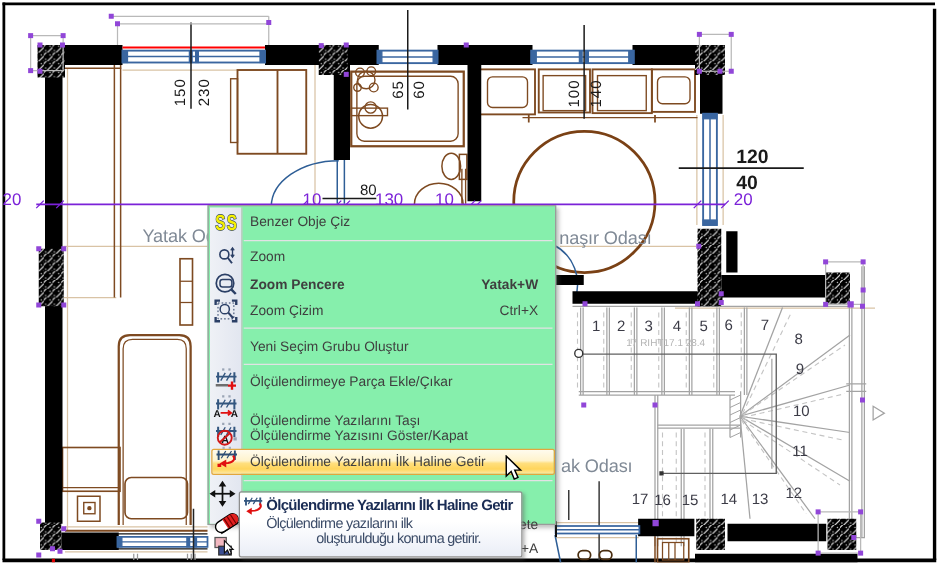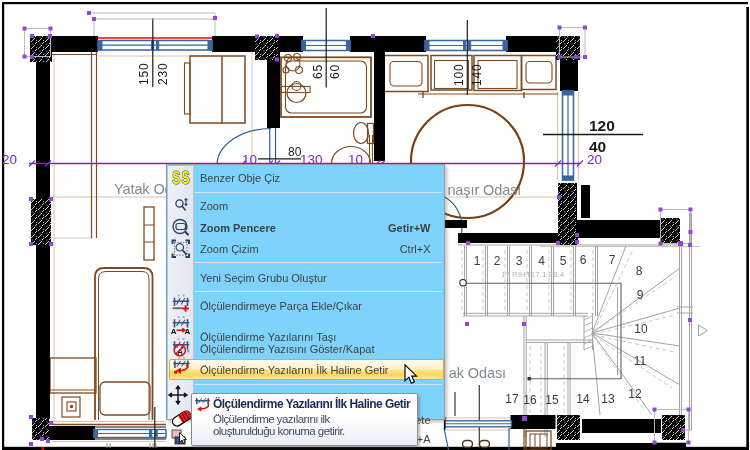--- a/index.html
+++ b/index.html
@@ -1,16 +1,16 @@
 <!DOCTYPE html>
 <html><head><meta charset="utf-8"><style>
 html,body{margin:0;padding:0;width:750px;height:450px;overflow:hidden;background:#fff;
 font-family:"Liberation Sans",sans-serif;}
 #stage{position:absolute;left:0;top:0;width:750px;height:450px;}
-#menu{position:absolute;left:166px;top:164px;width:278.5px;height:256px;background:#7dd3fc;border:1px solid #9B9B9B;box-sizing:border-box;box-shadow:2px 2px 3px rgba(80,80,80,.35);}
+#menu{position:absolute;left:166px;top:164px;width:278.5px;height:256px;background:#86efac;border:1px solid #9B9B9B;box-sizing:border-box;box-shadow:2px 2px 3px rgba(80,80,80,.35);}
 #strip{position:absolute;left:1px;top:1px;width:25px;bottom:0;background:linear-gradient(to right,#EFF1F6,#E2E6F0);border-right:1px solid #C5C5C5;}
 .mi{position:absolute;left:0;width:276.5px;height:22px;}
 .mt{position:absolute;left:33px;top:50%;transform:translateY(-50%);font-size:11px;color:#3F3F3F;white-space:pre;}
 .ms{position:absolute;right:13px;top:50%;transform:translateY(-50%);font-size:11px;color:#3F3F3F;}
 .sep{position:absolute;left:28px;right:2px;height:1px;background:#E2E2E4;}
 #hl{position:absolute;left:2px;top:193.5px;width:272.5px;height:19px;border:1px solid #E2A63D;border-radius:2px;background:linear-gradient(#FFFBEE 0%,#FFF3CC 45%,#FFDF7E 56%,#FFD55C 80%,#FFE9A4 100%);}
 #tip{position:absolute;left:191px;top:393px;width:227px;height:53px;background:linear-gradient(#FFFFFF 45%,#F2F4FA 80%,#E9EDF6 100%);border:1px solid #8E8E8E;border-radius:2px;box-sizing:border-box;box-shadow:2px 2px 3px rgba(90,90,90,.4);}
 .tt{position:absolute;left:21px;top:3px;font-size:12px;font-weight:bold;color:#1A2C54;letter-spacing:-0.55px;white-space:pre;}
 .tb{position:absolute;left:21px;font-size:11.5px;letter-spacing:-0.55px;color:#3C4C68;white-space:pre;}
 </style></head>
@@ -415,21 +415,21 @@
   <div id="strip"></div>
   <div class="mi" style="top:2px;">
       <span class="mt">Benzer Obje Çiz</span>
     </div>
   <div class="sep" style="top:27px;"></div>
   <div class="mi" style="top:30px;text-align:right;">
       <span class="mt">Zoom</span>
     </div>
   <div class="mi" style="top:51.5px;font-weight:bold;">
       <span class="mt">Zoom Pencere</span>
-      <span class="ms">Getir+W</span>
+      <span class="ms">Yatak+W</span>
     </div>
   <div class="mi" style="top:72.5px;">
       <span class="mt">Zoom Çizim</span>
       <span class="ms">Ctrl+X</span>
     </div>
   <div class="sep" style="top:96.5px;"></div>
   <div class="mi" style="top:101.5px;text-align:center;">
       <span class="mt">Yeni Seçim Grubu Oluştur</span>
     </div>
   <div class="sep" style="top:126px;"></div>
@@ -544,18 +544,18 @@
 
 <div id="tip">
   <svg width="20" height="17" viewBox="0 0 20 17" style="position:absolute;left:2px;top:3px;" xmlns="http://www.w3.org/2000/svg">
     <path d="M2.8,1 L2.8,7.3 M14.2,1 L14.2,7.3 M1.2,3.7 L15.8,3.7" stroke="#33567F" stroke-width="1.5" fill="none"></path>
     <path d="M4.6,6.3 L7.8,1.2 M8.6,6.3 L11.8,1.2" stroke="#33567F" stroke-width="1" fill="none"></path>
     <path d="M13.6,5.8 C15.8,7.8 14.4,10.6 10,11.5 L6.8,11.7" stroke="#E01010" stroke-width="1.6" fill="none"></path>
     <path d="M7.4,9.2 L3,12 L7.4,14.8 Z" fill="#E01010"></path>
   </svg>
   <div class="tt">Ölçülendirme Yazılarını İlk Haline Getir</div>
   <div class="tb" style="top:19px;">Ölçülendirme yazılarını ilk</div>
-  <div class="tb" style="top:31px;">oluşturulduğu konuma getirir.</div>
+  <div class="tb" style="top:31px;margin-left:40px;">oluşturulduğu konuma getirir.</div>
 </div>
 
 <svg id="cursor" width="16" height="23" viewBox="0 0 16 23" style="position:absolute;left:403.5px;top:364px;" xmlns="http://www.w3.org/2000/svg">
 <path d="M1,0.9 L1,16.8 L4.9,13.2 L7.4,19.3 L10.4,18 L7.8,12.1 L12.5,12.1 Z" fill="#fff" stroke="#000" stroke-width="1.15"></path>
 </svg>
 
 </body></html>

